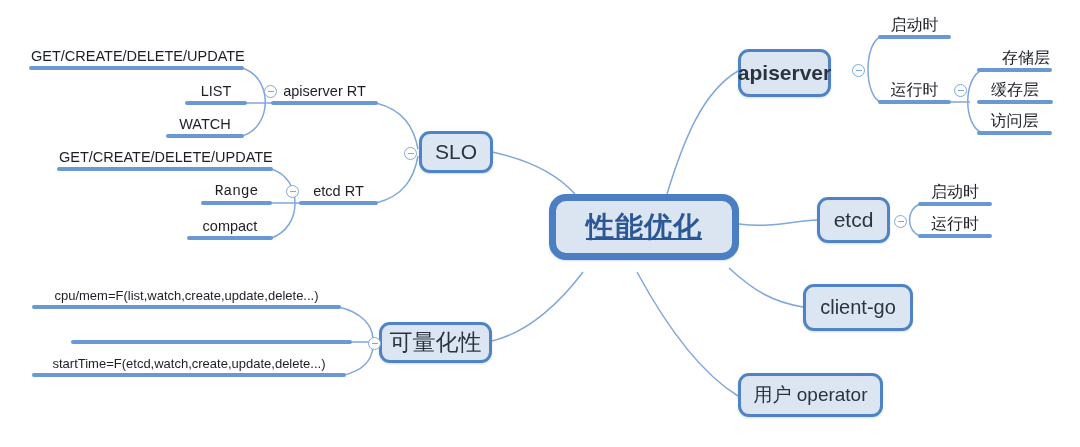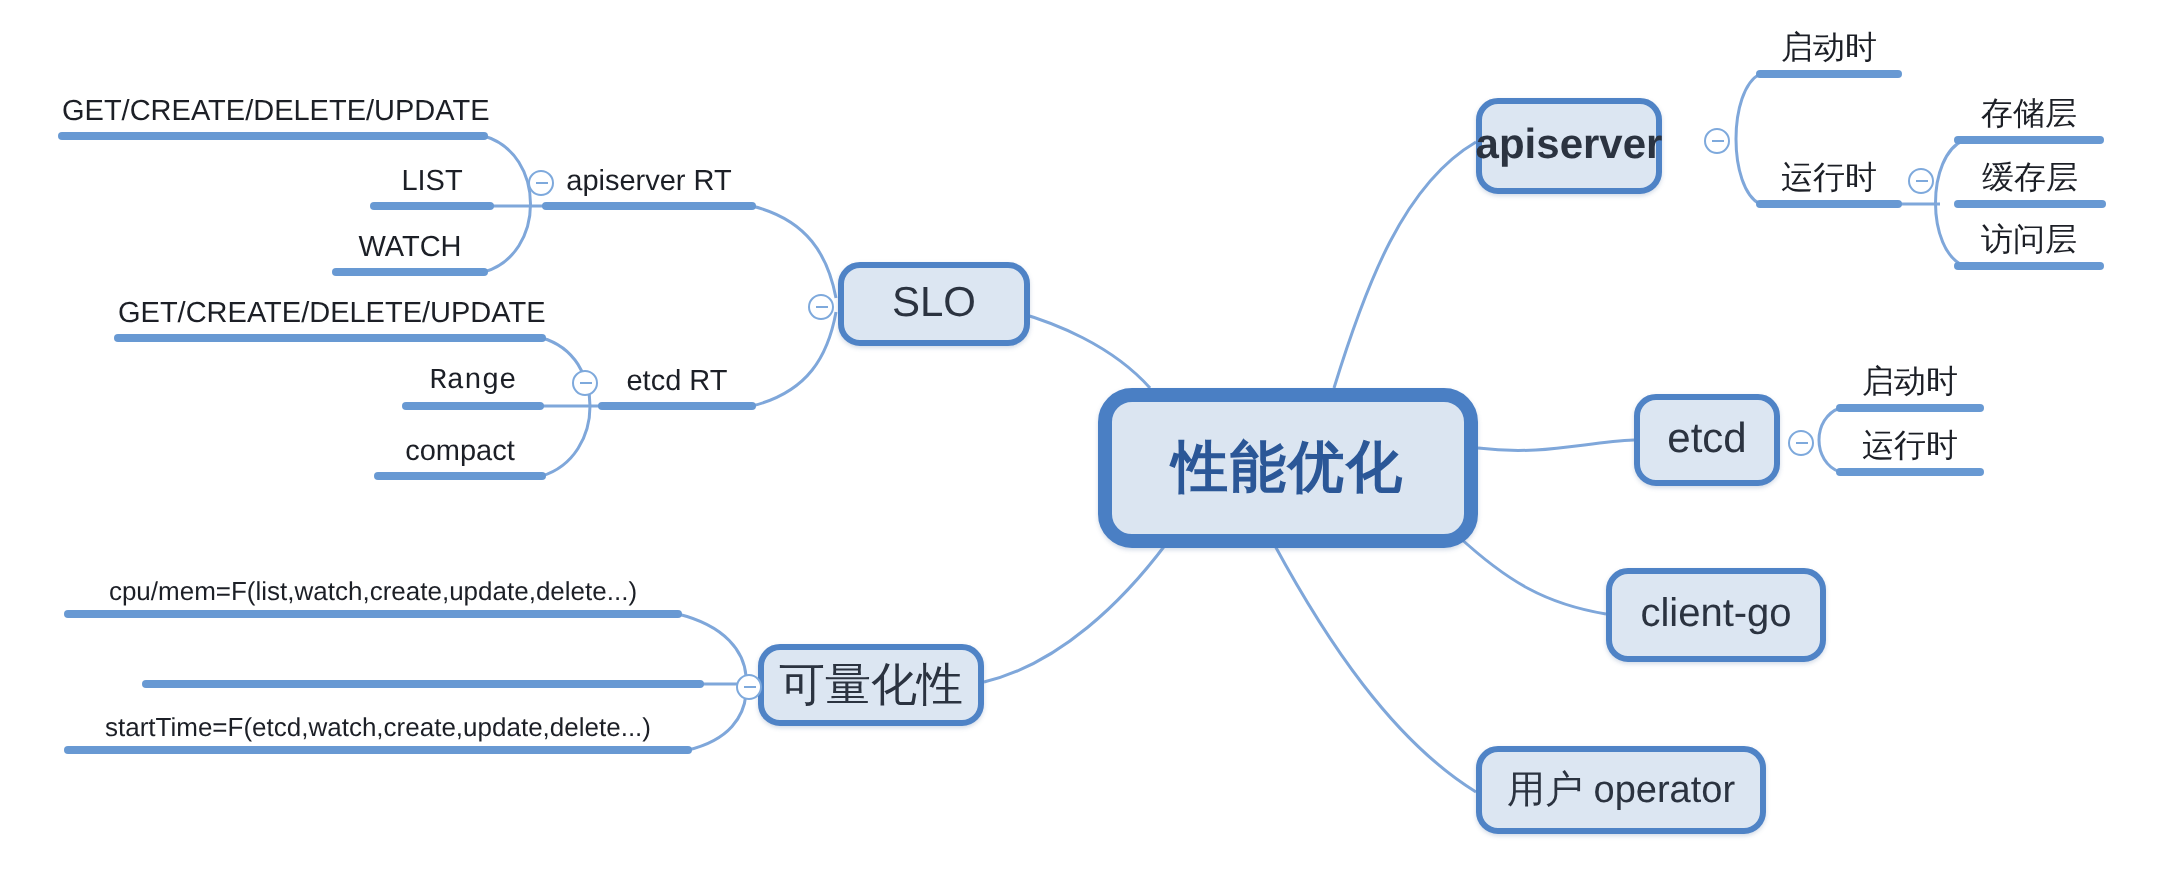--- a/index.html
+++ b/index.html
@@ -87,29 +87,29 @@
   <div class="topic" style="left:59px;top:147px;width:212px;">GET/CREATE/DELETE/UPDATE</div>
   <div class="topic" style="left:203px;top:181px;width:67px;font-family:Liberation Mono, monospace;">Range</div>
   <div class="topic" style="left:189px;top:216px;width:82px;">compact</div>
   <div class="topic" style="left:301px;top:181px;width:75px;">etcd RT</div>
 
   <div class="topic formula" style="left:34px;top:286px;width:305px;">cpu/mem=F(list,watch,create,update,delete...)</div>
   <div class="topic formula" style="left:34px;top:354px;width:310px;">startTime=F(etcd,watch,create,update,delete...)</div>
 
   <div class="topic cjk" style="left:880px;top:15px;width:69px;">启动时</div>
   <div class="topic cjk" style="left:880px;top:80px;width:69px;">运行时</div>
-  <div class="topic cjk" style="left:979px;top:48px;width:71px;">存储层</div>
+  <div class="topic cjk" style="left:979px;top:48px;width:71px;text-align:right;">存储层</div>
   <div class="topic cjk" style="left:979px;top:80px;width:72px;">缓存层</div>
   <div class="topic cjk" style="left:979px;top:111px;width:71px;">访问层</div>
   <div class="topic cjk" style="left:920px;top:182px;width:70px;">启动时</div>
   <div class="topic cjk" style="left:920px;top:214px;width:70px;">运行时</div>
 
-  <div class="box" style="left:419px;top:131px;width:96px;height:42px;font-size:21px;">SLO</div>
+  <div class="box" style="left:419px;top:131px;width:74px;height:42px;font-size:21px;">SLO</div>
   <div class="box" style="left:379px;top:322px;width:113px;height:41px;font-size:23px;">可量化性</div>
-  <div class="box central" style="left:549px;top:194px;width:190px;height:80px;">性能优化</div>
+  <div class="box central" style="left:549px;top:194px;width:190px;height:66px;text-decoration:underline;">性能优化</div>
   <div class="box" style="left:738px;top:49px;width:93px;height:48px;font-size:21px;font-weight:bold;">apiserver</div>
   <div class="box" style="left:817px;top:197px;width:73px;height:46px;font-size:21px;">etcd</div>
   <div class="box" style="left:803px;top:284px;width:110px;height:47px;font-size:20px;">client-go</div>
   <div class="box" style="left:738px;top:373px;width:145px;height:44px;font-size:19px;">用户 operator</div>
 
   <div class="collapse" style="left:264px;top:85px;">
       <div class="minus"></div>
     </div>
   <div class="collapse" style="left:286px;top:185px;">
       <div class="minus"></div>

